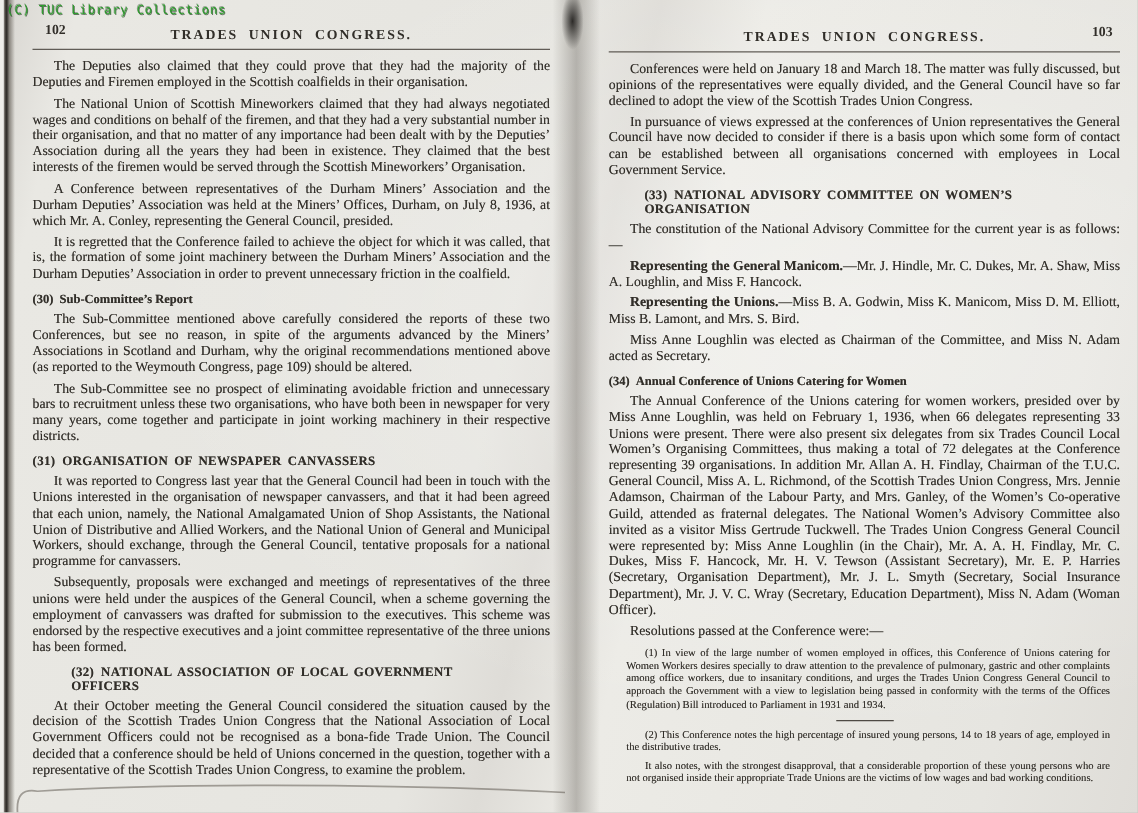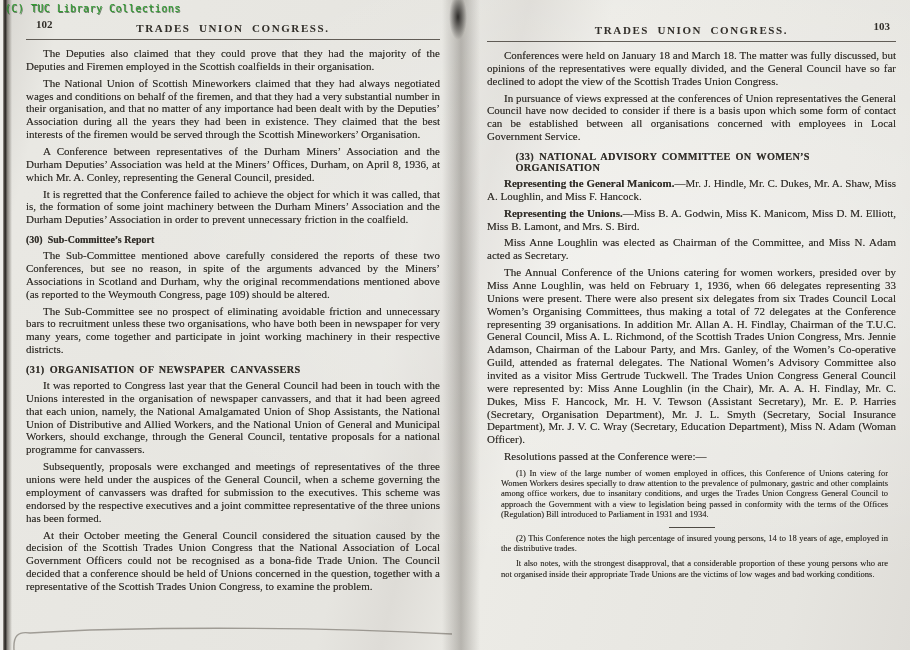--- a/index.html
+++ b/index.html
@@ -95,52 +95,55 @@
   <div class="watermark" style="color:#2f9e2f;">(C) TUC Library Collections</div>
 
   <div class="page page-left">
     <div class="page-header">
       <span class="pagenum pn-left">102</span>
       <span class="running-title">TRADES UNION CONGRESS.</span>
     </div>
 
     <p class="body">The Deputies also claimed that they could prove that they had the majority of the Deputies and Firemen employed in the Scottish coalfields in their organisation.</p>
     <p class="body">The National Union of Scottish Mineworkers claimed that they had always negotiated wages and conditions on behalf of the firemen, and that they had a very substantial number in their organisation, and that no matter of any importance had been dealt with by the Deputies’ Association during all the years they had been in existence.  They claimed that the best interests of the firemen would be served through the Scottish Mineworkers’ Organisation.</p>
-    <p class="body">A Conference between representatives of the Durham Miners’ Association and the Durham Deputies’ Association was held at the Miners’ Offices, Durham, on April 8, 1936, at which Mr. A. Conley, representing the General Council, presided.</p>
+    <p class="body">A Conference between representatives of the Durham Miners’ Association and the Durham Deputies’ Association was held at the Miners’ Offices, Durham, on July 8, 1936, at which Mr. A. Conley, representing the General Council, presided.</p>
     <p class="body">It is regretted that the Conference failed to achieve the object for which it was called, that is, the formation of some joint machinery between the Durham Miners’ Association and the Durham Deputies’ Association in order to prevent unnecessary friction in the coalfield.</p>
 
     <h3 class="sec-heading">(30) Sub-Committee’s Report</h3>
     <p class="body">The Sub-Committee mentioned above carefully considered the reports of these two Conferences, but see no reason, in spite of the arguments advanced by the Miners’ Associations in Scotland and Durham, why the original recommendations mentioned above (as reported to the Weymouth Congress, page 109) should be altered.</p>
     <p class="body">The Sub-Committee see no prospect of eliminating avoidable friction and unnecessary bars to recruitment unless these two organisations, who have both been in newspaper for very many years, come together and participate in joint working machinery in their respective districts.</p>
 
     <h3 class="sec-heading caps">(31) ORGANISATION OF NEWSPAPER CANVASSERS</h3>
     <p class="body">It was reported to Congress last year that the General Council had been in touch with the Unions interested in the organisation of newspaper canvassers, and that it had been agreed that each union, namely, the National Amalgamated Union of Shop Assistants, the National Union of Distributive and Allied Workers, and the National Union of General and Municipal Workers, should exchange, through the General Council, tentative proposals for a national programme for canvassers.</p>
     <p class="body">Subsequently, proposals were exchanged and meetings of representatives of the three unions were held under the auspices of the General Council, when a scheme governing the employment of canvassers was drafted for submission to the executives.  This scheme was endorsed by the respective executives and a joint committee representative of the three unions has been formed.</p>
 
+    <h3 class="sec-heading caps narrow">(32) NATIONAL ASSOCIATION OF LOCAL GOVERNMENT OFFICERS</h3>
     <p class="body">At their October meeting the General Council considered the situation caused by the decision of the Scottish Trades Union Congress that the National Association of Local Government Officers could not be recognised as a bona-fide Trade Union.  The Council decided that a conference should be held of Unions concerned in the question, together with a representative of the Scottish Trades Union Congress, to examine the problem.</p>
   </div>
 
   <div class="page page-right">
     <div class="page-header">
       <span class="running-title">TRADES UNION CONGRESS.</span>
       <span class="pagenum pn-right">103</span>
     </div>
 
     <p class="body">Conferences were held on January 18 and March 18.  The matter was fully discussed, but opinions of the representatives were equally divided, and the General Council have so far declined to adopt the view of the Scottish Trades Union Congress.</p>
     <p class="body">In pursuance of views expressed at the conferences of Union representatives the General Council have now decided to consider if there is a basis upon which some form of contact can be established between all organisations concerned with employees in Local Government Service.</p>
 
     <h3 class="sec-heading caps narrow">(33) NATIONAL ADVISORY COMMITTEE ON WOMEN’S ORGANISATION</h3>
+    <p class="body">The constitution of the National Advisory Committee for the current year is as follows:—</p>
     <p class="body">
       <span class="lead-bold">Representing the General Manicom.</span><span>—Mr. J. Hindle, Mr. C. Dukes, Mr. A. Shaw, Miss A. Loughlin, and Miss F. Hancock.</span>
     </p>
     <p class="body">
       <span class="lead-bold">Representing the Unions.</span><span>—Miss B. A. Godwin, Miss K. Manicom, Miss D. M. Elliott, Miss B. Lamont, and Mrs. S. Bird.</span>
     </p>
     <p class="body">Miss Anne Loughlin was elected as Chairman of the Committee, and Miss N. Adam acted as Secretary.</p>
 
+    <h3 class="sec-heading">(34) Annual Conference of Unions Catering for Women</h3>
     <p class="body">The Annual Conference of the Unions catering for women workers, presided over by Miss Anne Loughlin, was held on February 1, 1936, when 66 delegates representing 33 Unions were present.  There were also present six delegates from six Trades Council Local Women’s Organising Committees, thus making a total of 72 delegates at the Conference representing 39 organisations.  In addition Mr. Allan A. H. Findlay, Chairman of the T.U.C. General Council, Miss A. L. Richmond, of the Scottish Trades Union Congress, Mrs. Jennie Adamson, Chairman of the Labour Party, and Mrs. Ganley, of the Women’s Co-operative Guild, attended as fraternal delegates.  The National Women’s Advisory Committee also invited as a visitor Miss Gertrude Tuckwell.  The Trades Union Congress General Council were represented by:  Miss Anne Loughlin (in the Chair), Mr. A. A. H. Findlay, Mr. C. Dukes, Miss F. Hancock, Mr. H. V. Tewson (Assistant Secretary), Mr. E. P. Harries (Secretary, Organisation Department), Mr. J. L. Smyth (Secretary, Social Insurance Department), Mr. J. V. C. Wray (Secretary, Education Department), Miss N. Adam (Woman Officer).</p>
     <p class="body">Resolutions passed at the Conference were:—</p>
 
     <p class="res">(1) In view of the large number of women employed in offices, this Conference of Unions catering for Women Workers desires specially to draw attention to the prevalence of pulmonary, gastric and other complaints among office workers, due to insanitary conditions, and urges the Trades Union Congress General Council to approach the Government with a view to legislation being passed in conformity with the terms of the Offices (Regulation) Bill introduced to Parliament in 1931 and 1934.</p>
     <div class="res-divider"></div>
     <p class="res">(2) This Conference notes the high percentage of insured young persons, 14 to 18 years of age, employed in the distributive trades.</p>
     <p class="res">It also notes, with the strongest disapproval, that a considerable proportion of these young persons who are not organised inside their appropriate Trade Unions are the victims of low wages and bad working conditions.</p>
   </div>
 
 </div>

